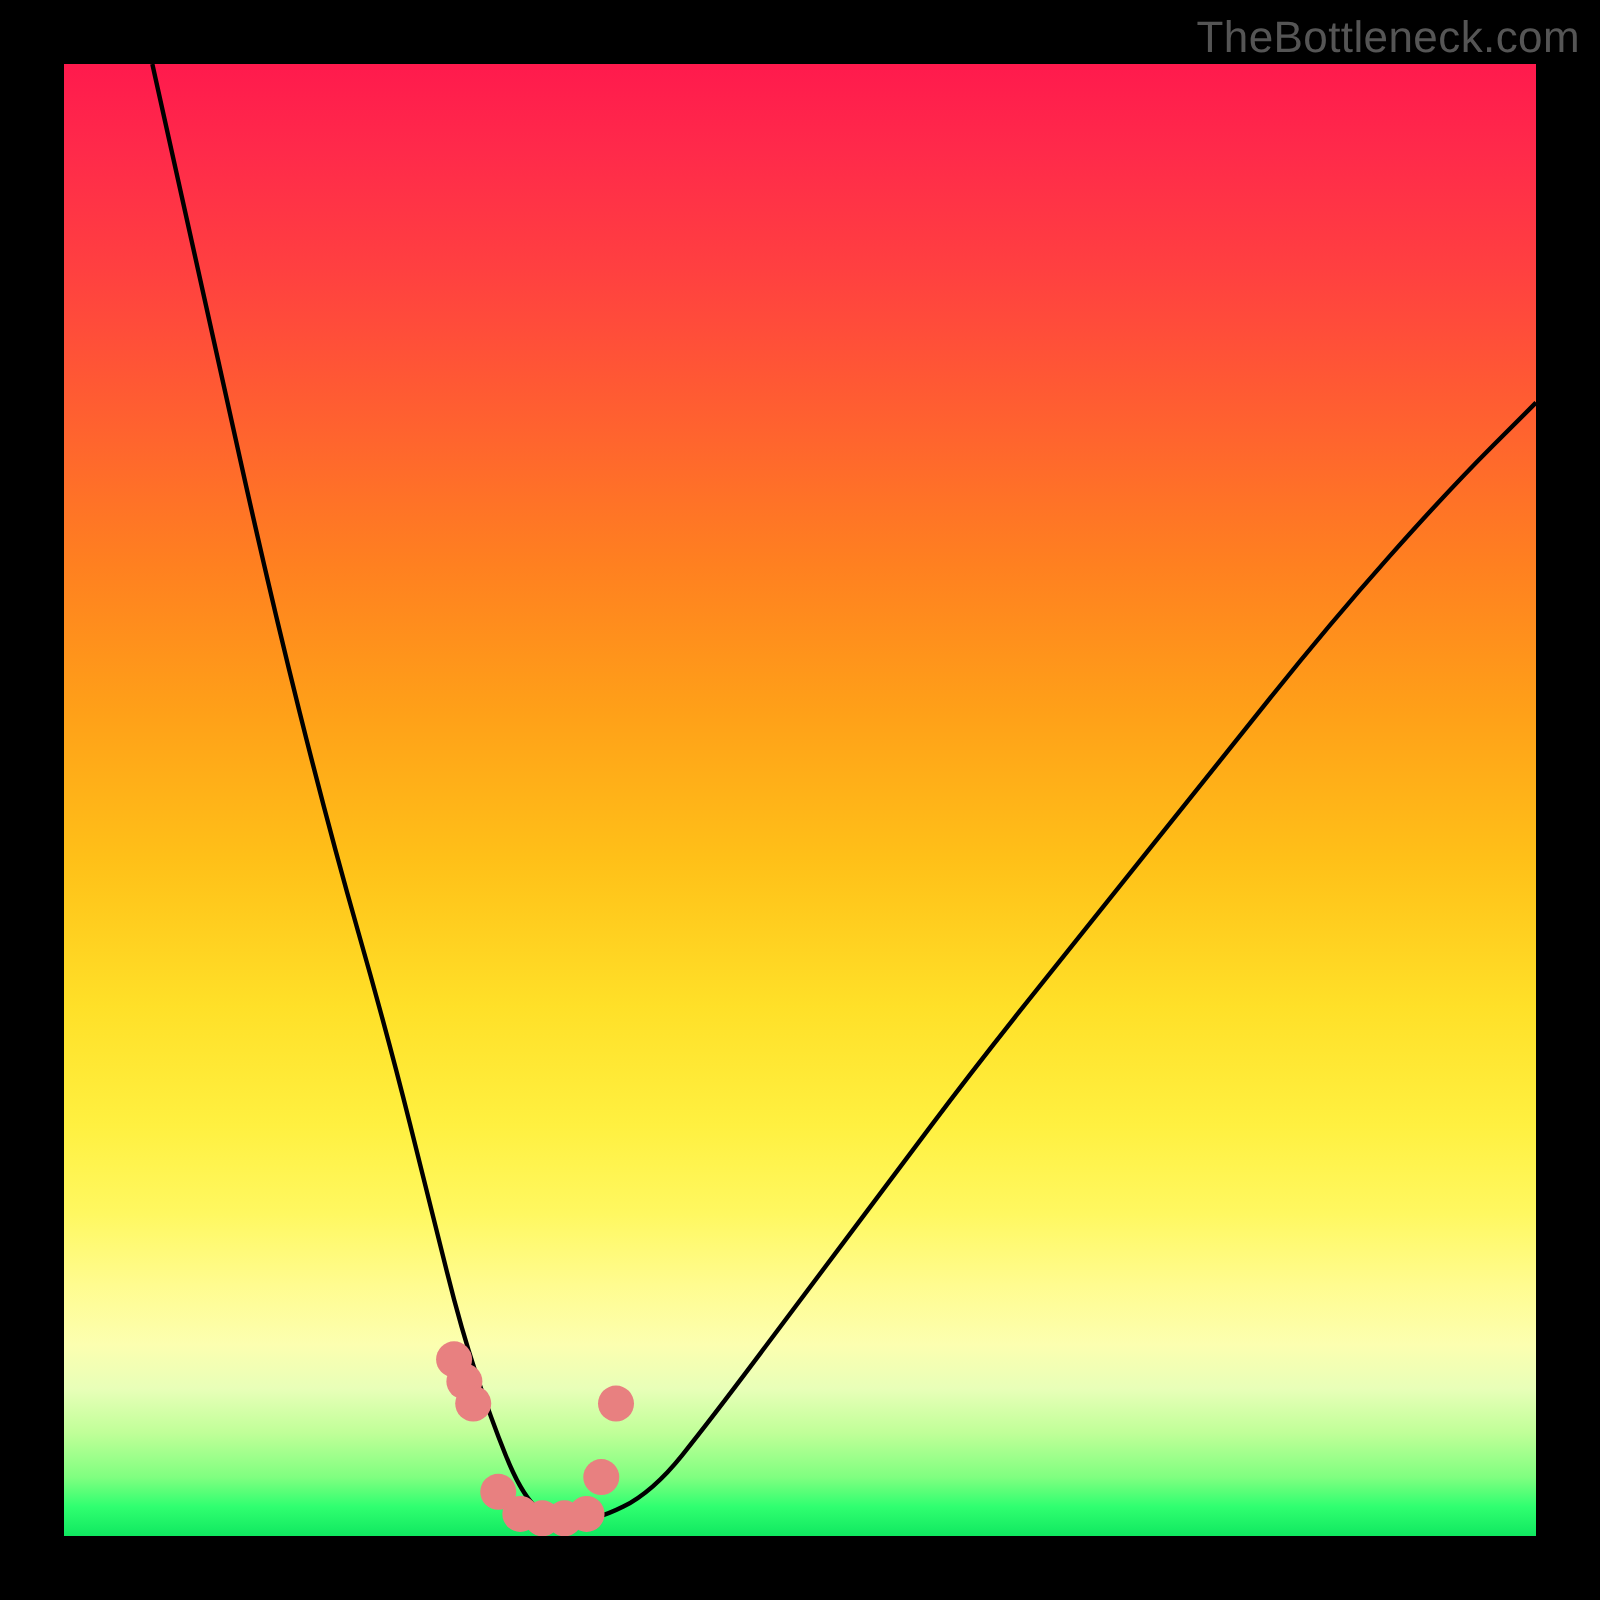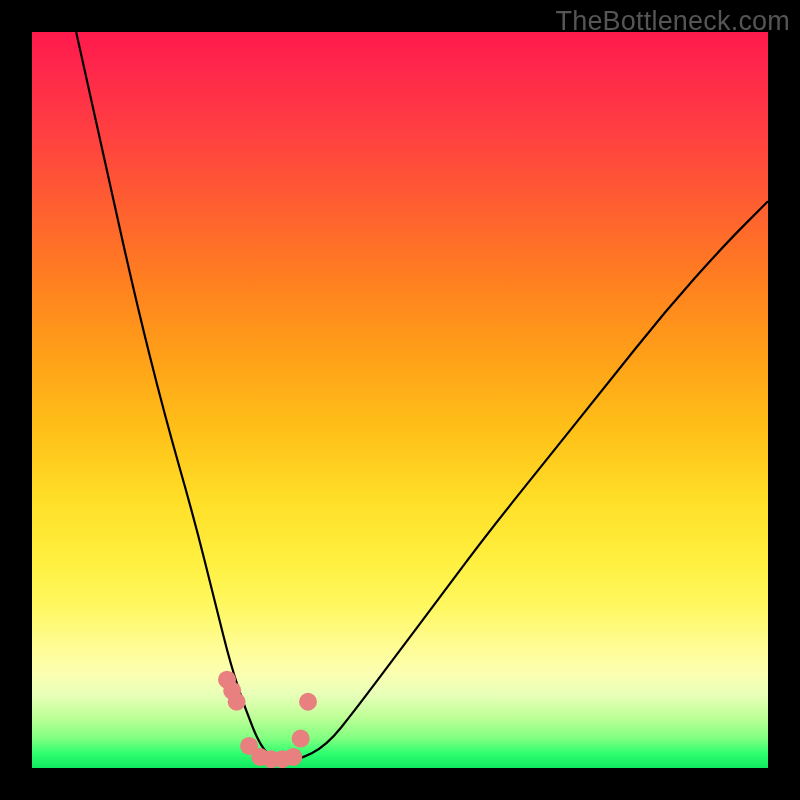--- a/index.html
+++ b/index.html
@@ -34,21 +34,21 @@
       #80ff80 96%,
       #30ff70 98%,
       #10e860 100%
     );
   }
   .watermark {
     position: absolute;
     top: 6px;
     right: 10px;
     font-family: Arial, Helvetica, sans-serif;
-    font-size: 27px;
+    font-size: 22px;
     color: #555555;
     letter-spacing: 0.2px;
   }
   svg.curves {
     position: absolute;
     left: 0; top: 0;
     width: 100%; height: 100%;
   }
 </style>
 </head>

